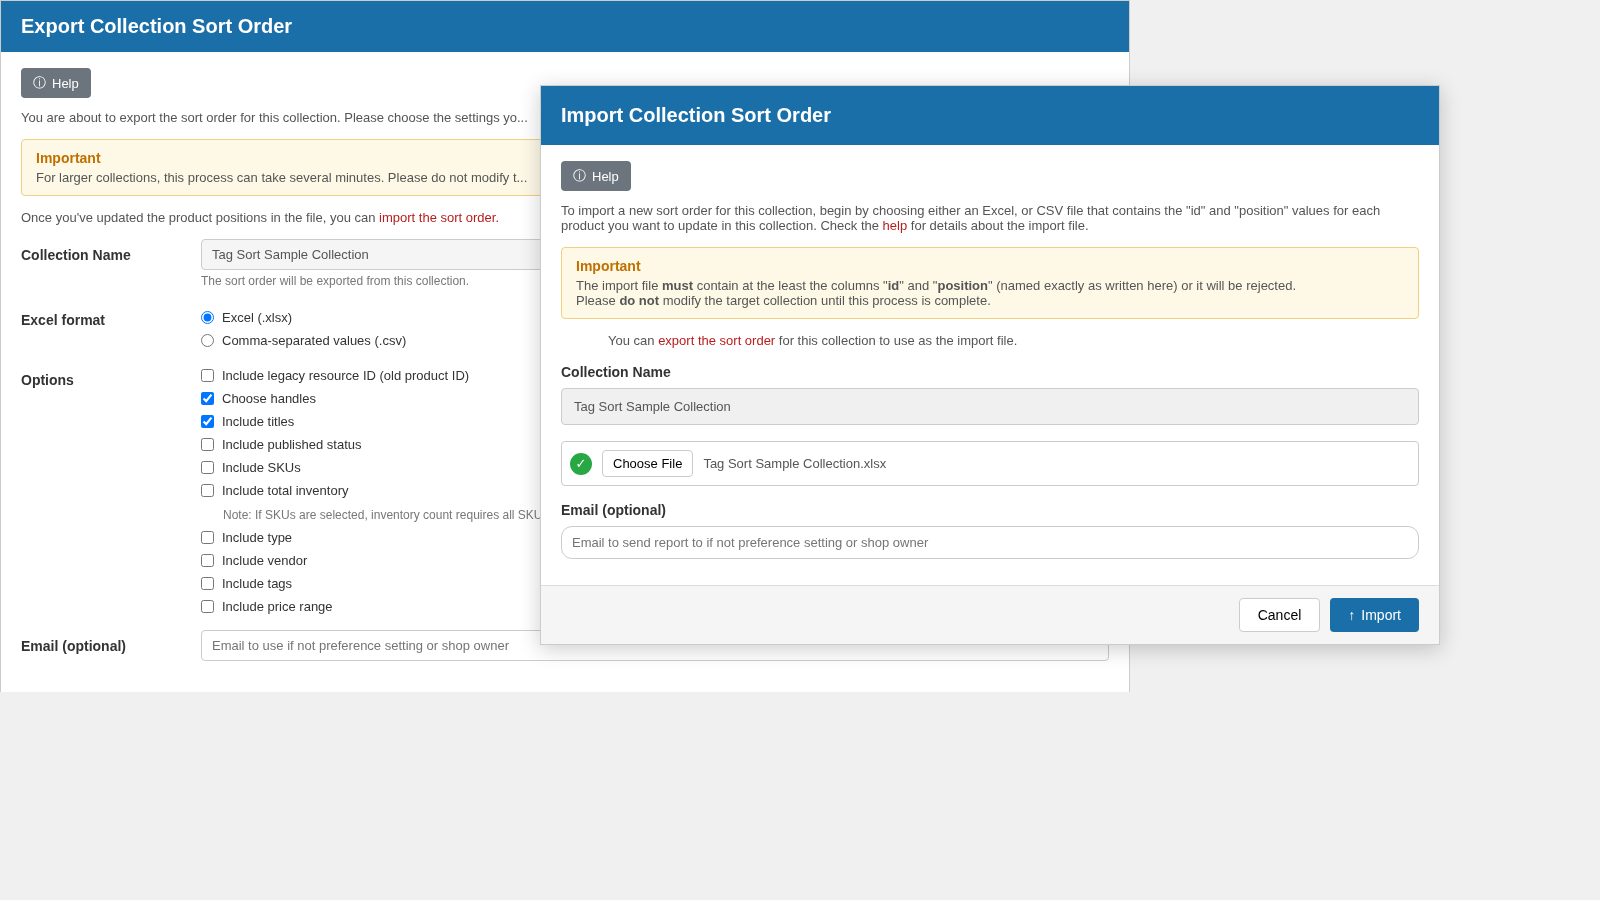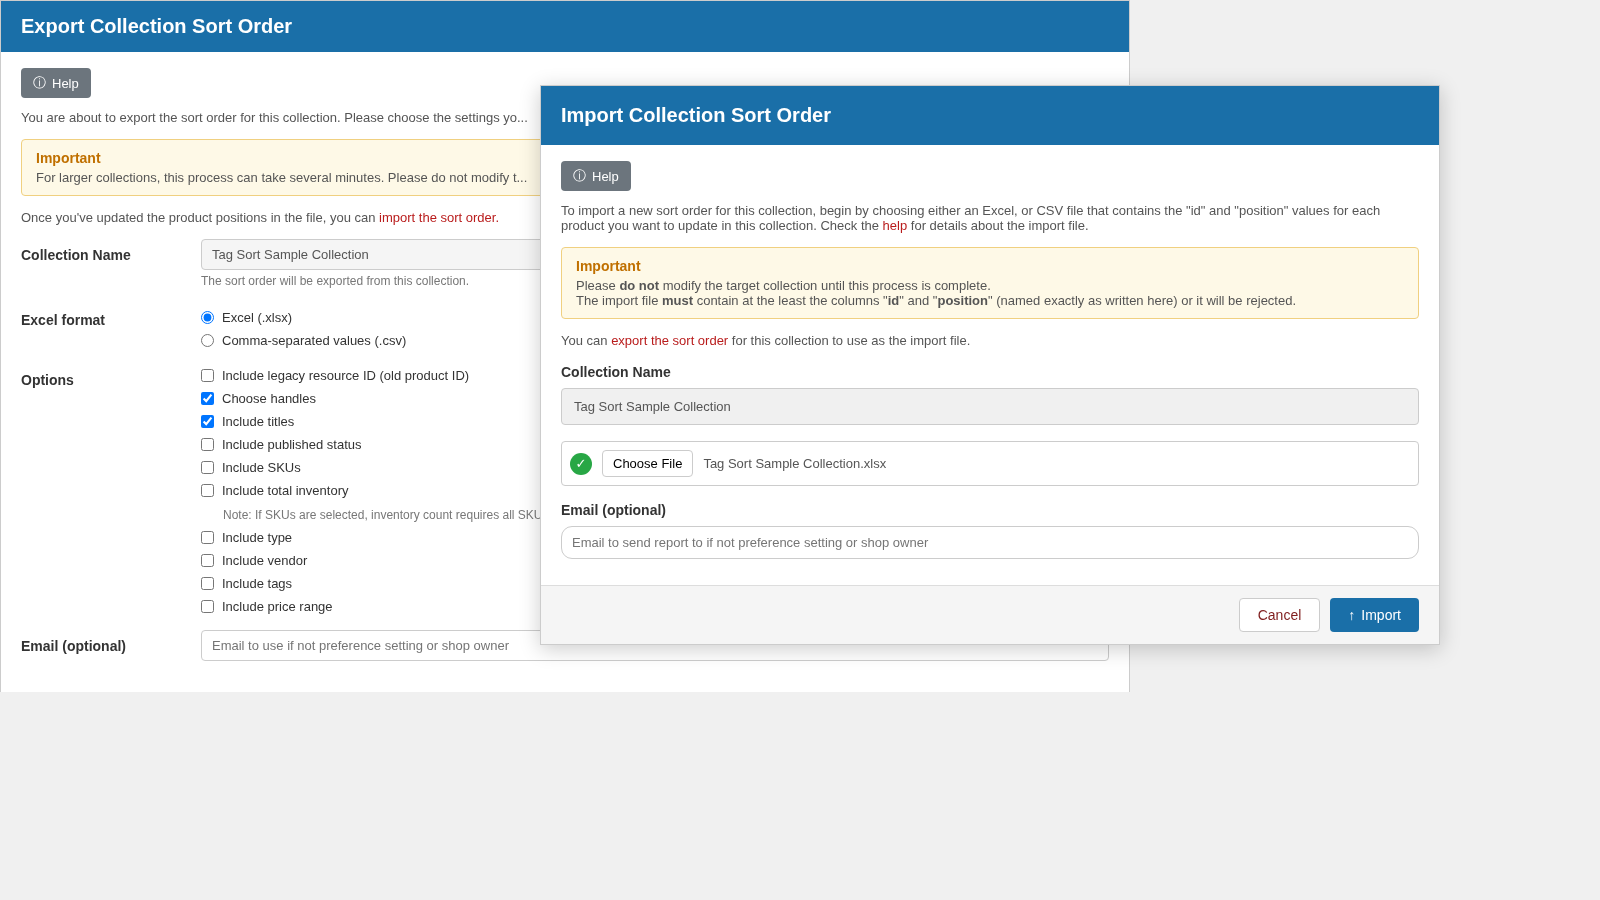--- a/index.html
+++ b/index.html
@@ -121,21 +121,21 @@
       justify-content: flex-end;
       gap: 10px;
       position: absolute;
       bottom: 0;
       width: 1130px;
     }
 
     .btn-cancel {
       background: #fff;
       border: 1px solid #ccc;
-      color: #7f1d1d;
+      color: #000000;
       padding: 8px 18px;
       border-radius: 4px;
       cursor: pointer;
       font-size: 14px;
     }
 
     .btn-export {
       background: #1a6fa8;
       border: none;
       color: #fff;
@@ -391,28 +391,28 @@
 
       <p class="desc-text" style="margin-bottom:14px;">
         <span>To import a new sort order for this collection, begin by choosing either an Excel, or CSV file that contains the "id" and "position" values for each product you want to update in this collection. Check the</span>
         <a href="#" class="import-link">help</a>
         <span>for details about the import file.</span>
       </p>
 
       <div class="important-box" style="margin-bottom:14px;">
         <div class="important-title">Important</div>
         <p style="font-size:13px; color:#555;">
+          The import file <strong>must</strong> contain at the least the columns "<strong>id</strong>" and "<strong>position</strong>" (named exactly as written here) or it will be rejected.
+        </p>
+        <p style="font-size:13px; color:#555;">
           Please <strong>do not</strong> modify the target collection until this process is complete.
         </p>
-        <p style="font-size:13px; color:#555;">
-          The import file <strong>must</strong> contain at the least the columns "<strong>id</strong>" and "<strong>position</strong>" (named exactly as written here) or it will be rejected.
-        </p>
-      </div>
-
-      <p class="desc-text" style="margin-bottom:16px;">
+      </div>
+
+      <p class="desc-text" style="margin-bottom:16px;margin-left:47px;">
         <span>You can</span>
         <a href="#" class="import-link">export the sort order</a>
         <span>for this collection to use as the import file.</span>
       </p>
 
       
       <div style="margin-bottom:16px;">
         <div class="section-label">Collection Name</div>
         <div class="collection-input">Tag Sort Sample Collection</div>
       </div>

